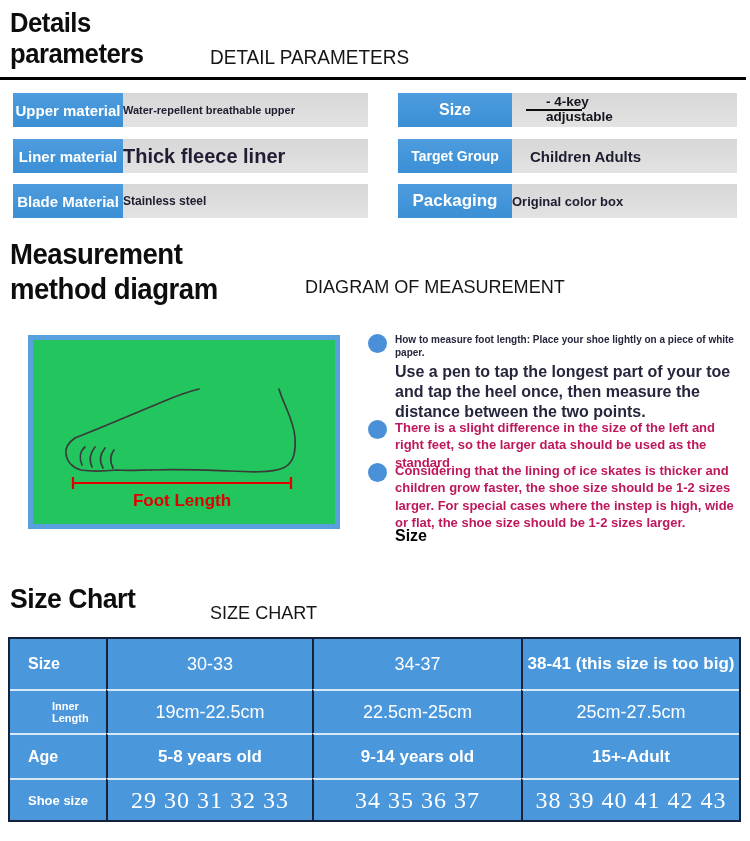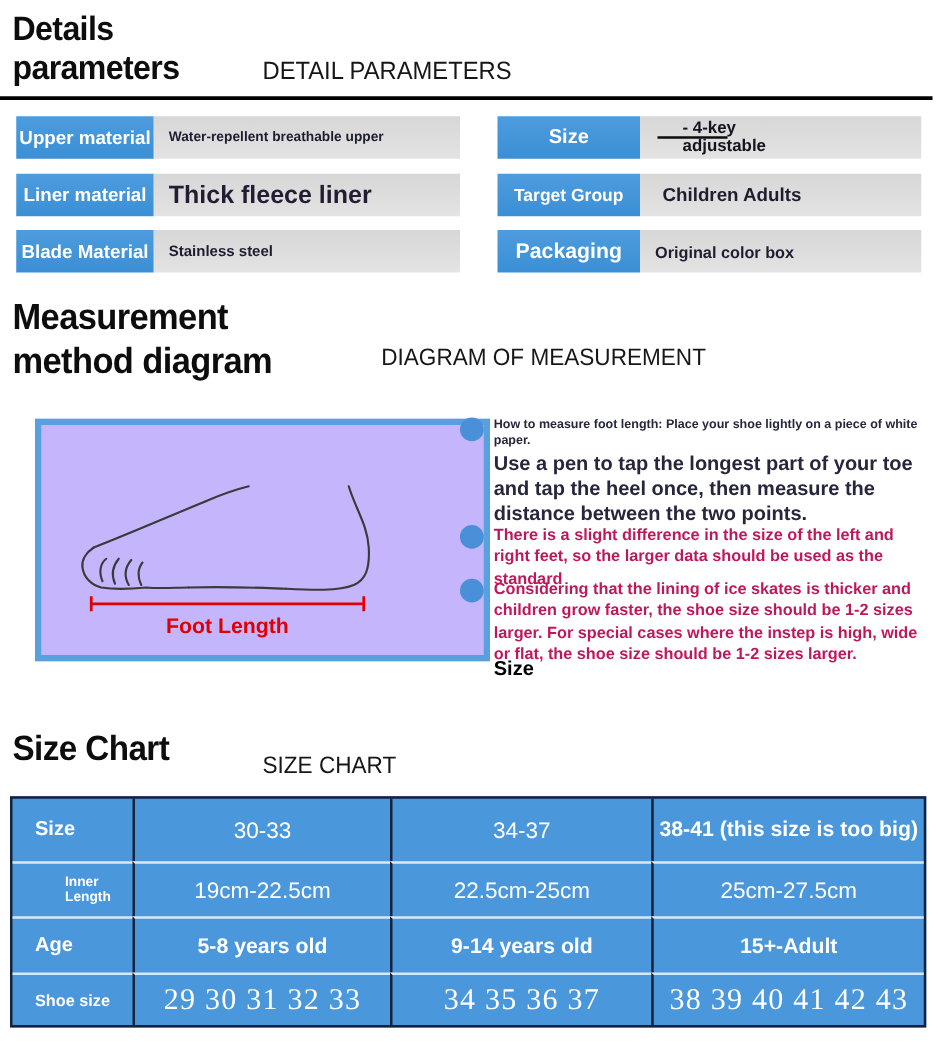--- a/index.html
+++ b/index.html
@@ -33,37 +33,37 @@
   .plabel {
     background:linear-gradient(180deg,#4d9cde 0%,#3b8fd5 100%);
     color:#fff; font-weight:700; font-size:15px;
     display:flex; align-items:center; justify-content:center;
     flex:0 0 auto; text-align:center;
   }
   .prow-left  .plabel { width:110px; }
   .prow-right .plabel { width:114px; }
   .pvalue {
     flex:1; background:linear-gradient(180deg,#d7d7d7 0%,#dedede 60%,#e3e3e3 100%);
-    display:flex; align-items:center; padding-left:12px;
+    display:flex; align-items:center; 
     color:#1d1d30; font-weight:700;
   }
   .v-small  { font-size:11px; }
   .v-mid    { font-size:12px; }
   .v-large  { font-size:20px; color:#241c33; }
   .v-right1 { font-size:15px; }
   .v-right2 { font-size:13px; }
   .size-value { position:relative; display:block; padding-left:16px; }
   .size-dash { position:absolute; left:14px; top:16px; width:56px; height:2px; background:#0d0d0d; }
   .size-l1 { position:absolute; left:34px; top:1px;  font-size:13.5px; font-weight:700; color:#14141f; }
   .size-l2 { position:absolute; left:34px; top:16px; font-size:13.5px; font-weight:700; color:#14141f; }
 
   
   .foot-box {
-    left:28px; top:335px; width:364px; height:194px;
-    border:5px solid #58a1de; background:#c4b5fd;
+    left:28px; top:335px; width:312px; height:194px;
+    border:5px solid #58a1de; background:#22c55e;
   }
 
   
   .bullets { left:368px; top:333px; width:378px; height:230px; }
   .bullet { position:absolute; left:0; padding-left:27px; width:100%; }
   .b1 { top:0; } .b2 { top:86px; } .b3 { top:129px; }
   .dot {
     position:absolute; left:0; top:1px; width:19px; height:19px;
     border-radius:50%; background:#4a90d8;
   }

